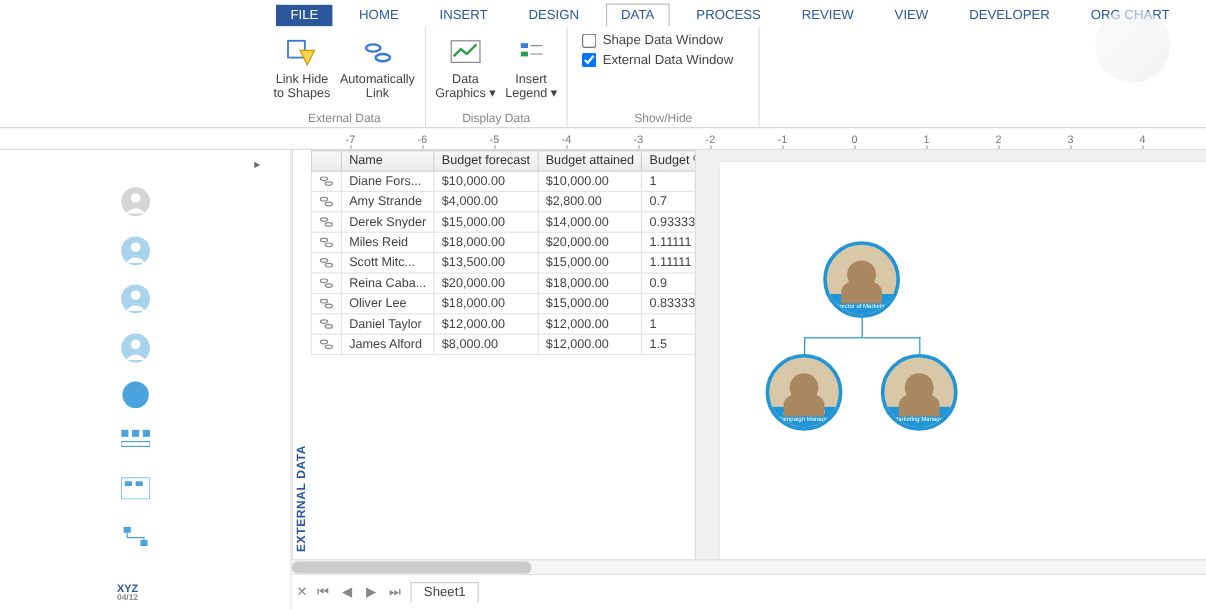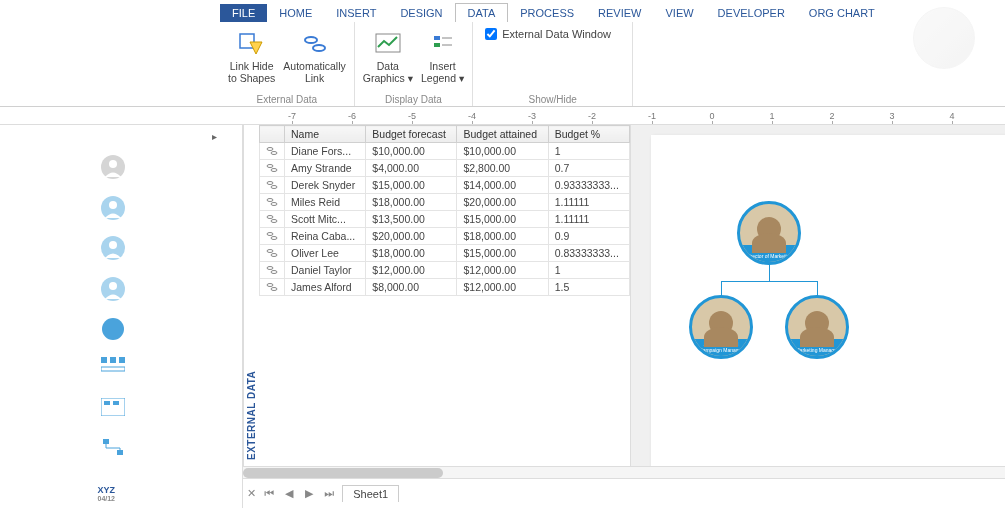--- a/index.html
+++ b/index.html
@@ -1,20 +1,20 @@
 <!DOCTYPE html>
 <html><head>
 <meta charset="utf-8">
 <style>
 * { margin: 0; padding: 0; box-sizing: border-box; font-family: "Segoe UI", Tahoma, sans-serif; }
 body { background: #fff; width: 1005px; height: 508px; overflow: hidden; font-size: 11px; color: #444; }
 
 
 .tab-strip { display: flex; align-items: flex-end; padding-left: 220px; height: 22px; background: #fff; }
-.tab { padding: 3px 12px; font-size: 11px; color: #2b579a; cursor: pointer; }
+.tab { padding: 3px 12px; font-size: 11px; color: #2b579a; cursor: pointer; margin-left: 10px; }
 .tab.file { background: #2b579a; color: #fff; }
 .tab.active { border: 1px solid #c0c0c0; border-bottom: none; color: #2b579a; background: #fff; }
 
 
 .ribbon { display: flex; height: 85px; border-bottom: 1px solid #d0d0d0; padding-left: 220px; background: #fff; position: relative; }
 .ribbon::after { content:""; position:absolute; right: 30px; top: -15px; width: 60px; height: 60px; border: 1px solid #eee; border-radius: 50%; background: linear-gradient(135deg, #f7f7f7, #eee); opacity: 0.6; }
 .group { border-right: 1px solid #e0e0e0; padding: 4px 8px 14px 8px; display: flex; flex-direction: column; justify-content: space-between; position: relative; }
 .group-label { position: absolute; bottom: 1px; left: 0; right: 0; text-align: center; font-size: 10px; color: #888; }
 .buttons-row { display: flex; gap: 8px; }
 .big-btn { text-align: center; font-size: 10.5px; color: #444; cursor: pointer; line-height: 1.15; padding-top: 4px; }
@@ -31,21 +31,21 @@
 .workspace { display: flex; height: calc(508px - 22px - 85px - 18px); }
 .left-shape-pane { width: 225px; background: #fff; display:flex; flex-direction:column; align-items:center; padding-top: 6px; gap: 12px; }
 .shape-pane-collapse { align-self: flex-end; margin-right: 8px; font-size: 10px; color:#666; cursor:pointer; }
 .shape-thumb { width: 30px; height: 30px; display:flex; align-items:flex-start; justify-content:center; cursor:pointer; }
 
 .vruler { width: 18px; background:#fff; border-right:1px solid #ddd; }
 
 .center { flex: 1; display:flex; flex-direction:column; position:relative; }
 .panes-row { display:flex; flex:1; overflow:hidden; }
 
-.ext-data-wrap { width: 388px; display:flex; border-right: 1px solid #ddd; background:#fff; }
+.ext-data-wrap { width: 337px; display:flex; border-right: 1px solid #ddd; background:#fff; }
 .ext-data-tab { writing-mode: vertical-rl; transform: rotate(180deg); font-size: 10px; font-weight: bold; color: #2b579a; padding: 6px 2px; border-right: 1px solid #ddd; letter-spacing: 0.5px; }
 .ext-data-grid { flex:1; overflow:hidden; }
 table.grid { border-collapse: collapse; width: 100%; font-size: 10.5px; }
 table.grid th { border: 1px solid #d0d0d0; background: linear-gradient(#f7f7f7,#ededed); padding: 2px 6px; font-weight: normal; text-align: left; color:#333; white-space: nowrap; }
 table.grid td { border: 1px solid #e4e4e4; padding: 2px 6px; white-space: nowrap; }
 table.grid td.icon-cell { width: 18px; text-align:center; }
 
 .canvas { flex:1; background:#f0f0f0; position:relative; overflow:hidden; }
 .page { position:absolute; left: 20px; top: 10px; width: 420px; height: 350px; background:#fff; box-shadow: 2px 2px 4px rgba(0,0,0,0.2); }
 
@@ -132,20 +132,24 @@
         </div>
         <div style="white-space:pre-line">Insert
 Legend ▾</div>
       </div>
     </div>
     <div class="group-label">Display Data</div>
   </div>
 
   <div class="group" style="min-width:160px;">
     <div>
+      <label class="check-row">
+        <input type="checkbox" style="">
+        <span>Shape Data Window</span>
+      </label>
       <label class="check-row">
         <input type="checkbox" checked="" style="">
         <span>External Data Window</span>
       </label>
     </div>
     <div class="group-label">Show/Hide</div>
   </div>
 </div>
 
 <div class="ruler-strip">

